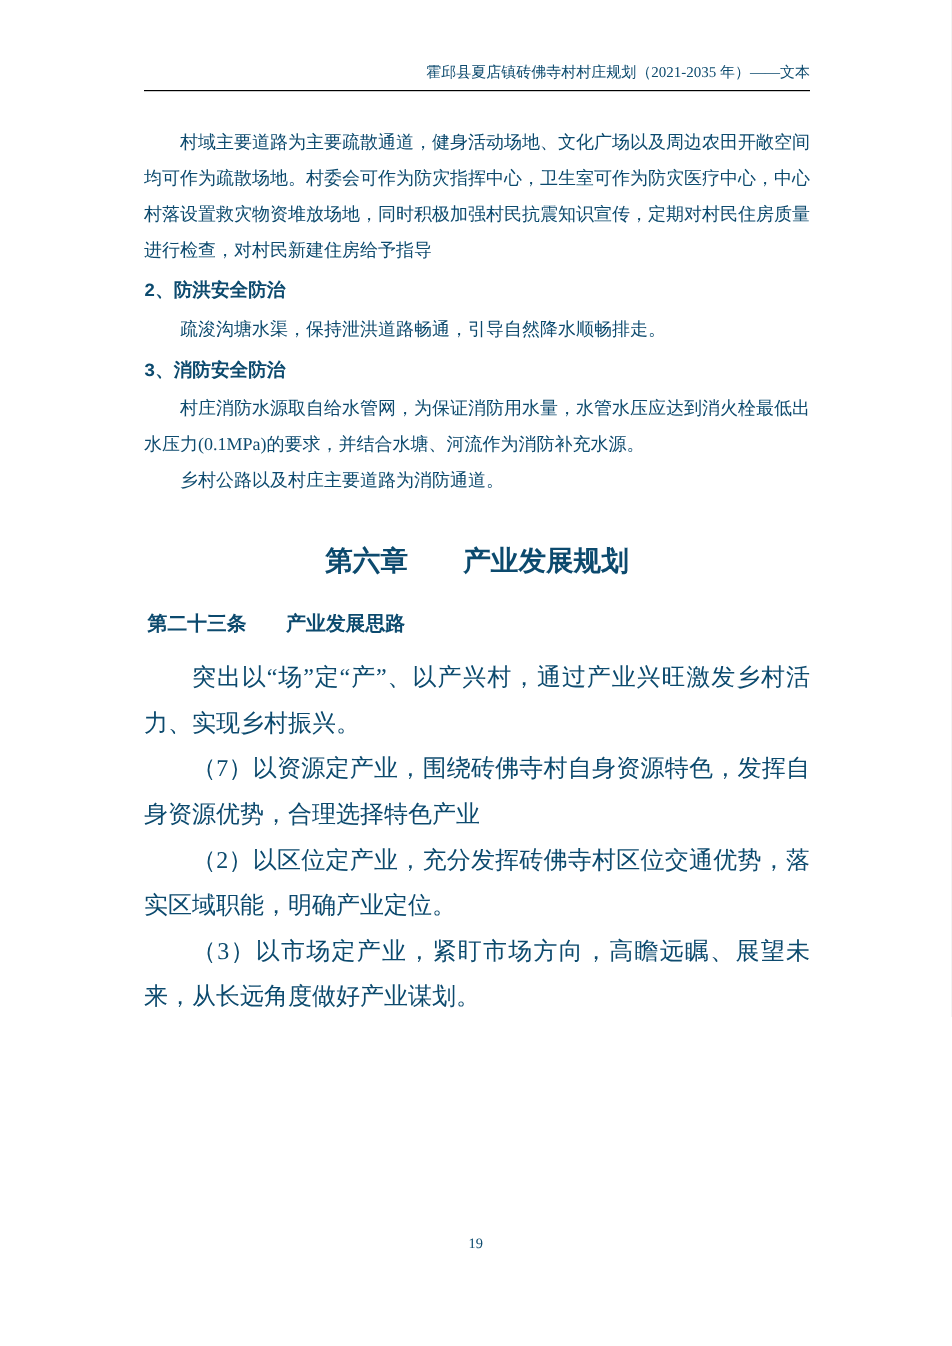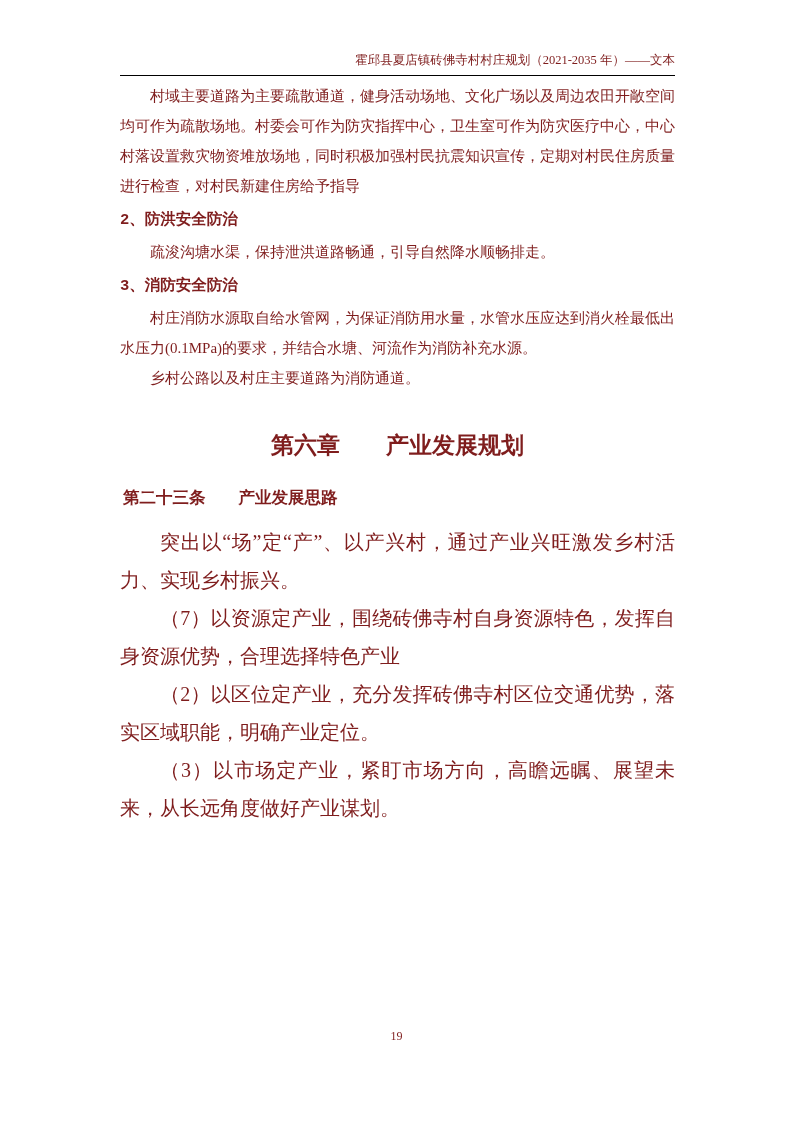--- a/index.html
+++ b/index.html
@@ -7,57 +7,57 @@
     padding: 0;
     background: #e8e8e8;
   }
   .page {
     position: relative;
     width: 793px;
     height: 1122px;
     margin: 0 auto;
     background: #ffffff;
     font-family: "Liberation Serif", "DejaVu Serif", serif;
-    color: #7f1d1d;
+    color: #0c4a6e;
     overflow: hidden;
   }
   .header {
     position: absolute;
     top: 52px;
     left: 120px;
     width: 555px;
     text-align: right;
     font-size: 12.5px;
     line-height: 1.4;
     padding-bottom: 5px;
     border-bottom: 1.2px solid #000000;
   }
   .content {
     position: absolute;
-    top: 81px;
+    top: 104px;
     left: 120px;
     width: 555px;
   }
   .para {
     margin: 0;
     font-size: 15px;
     line-height: 30px;
     text-indent: 2em;
     text-align: justify;
   }
   .h-sub {
     margin: 4px 0 2px 0;
     font-family: Liberation Mono, monospace;
     font-size: 15.5px;
     font-weight: 700;
     line-height: 30px;
   }
   .h-chapter {
     margin: 34px 0 18px 0;
-    font-family: Liberation Sans, sans-serif;
+    font-family: Liberation Serif, serif;
     font-size: 23px;
     font-weight: 700;
     text-align: center;
     line-height: 36px;
   }
   .h-section {
     margin: 14px 0 10px 3px;
     font-family: "Liberation Sans", "DejaVu Sans", sans-serif;
     font-size: 16.5px;
     font-weight: 700;

